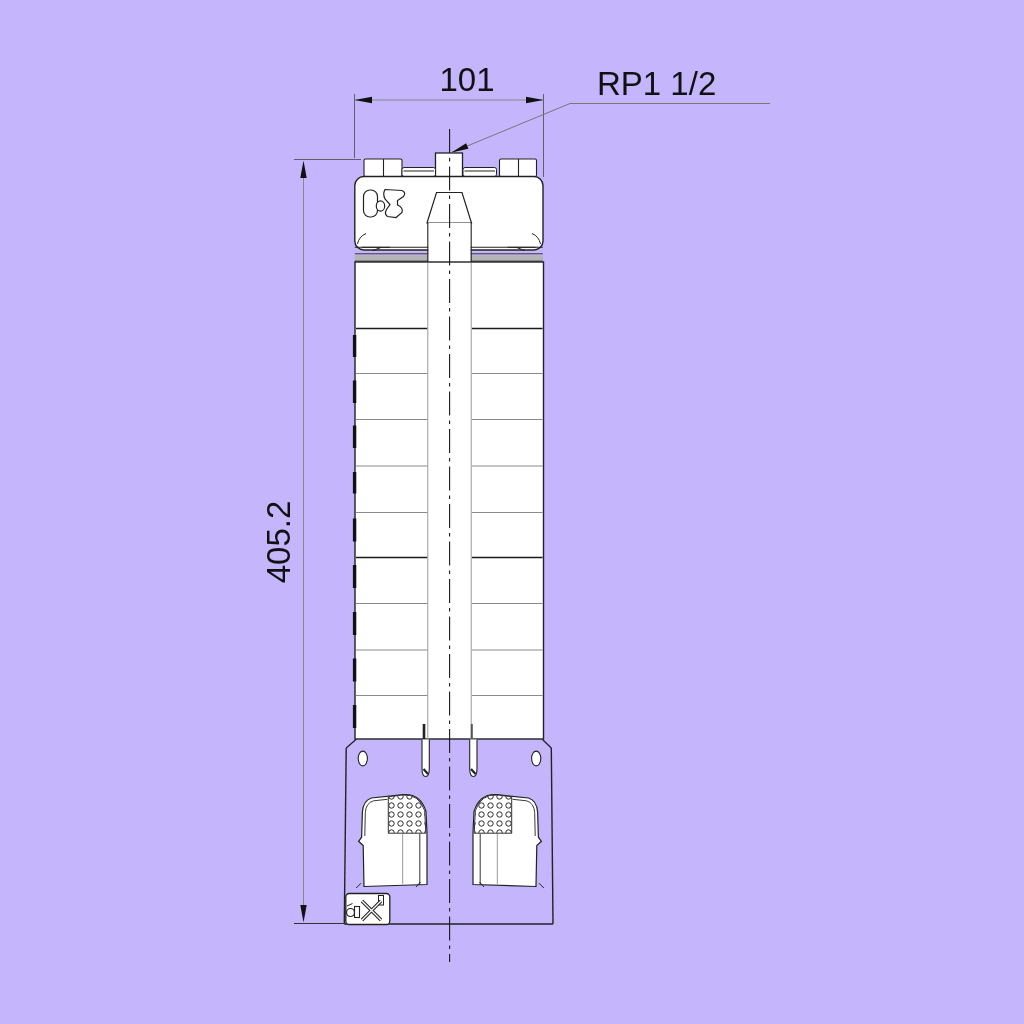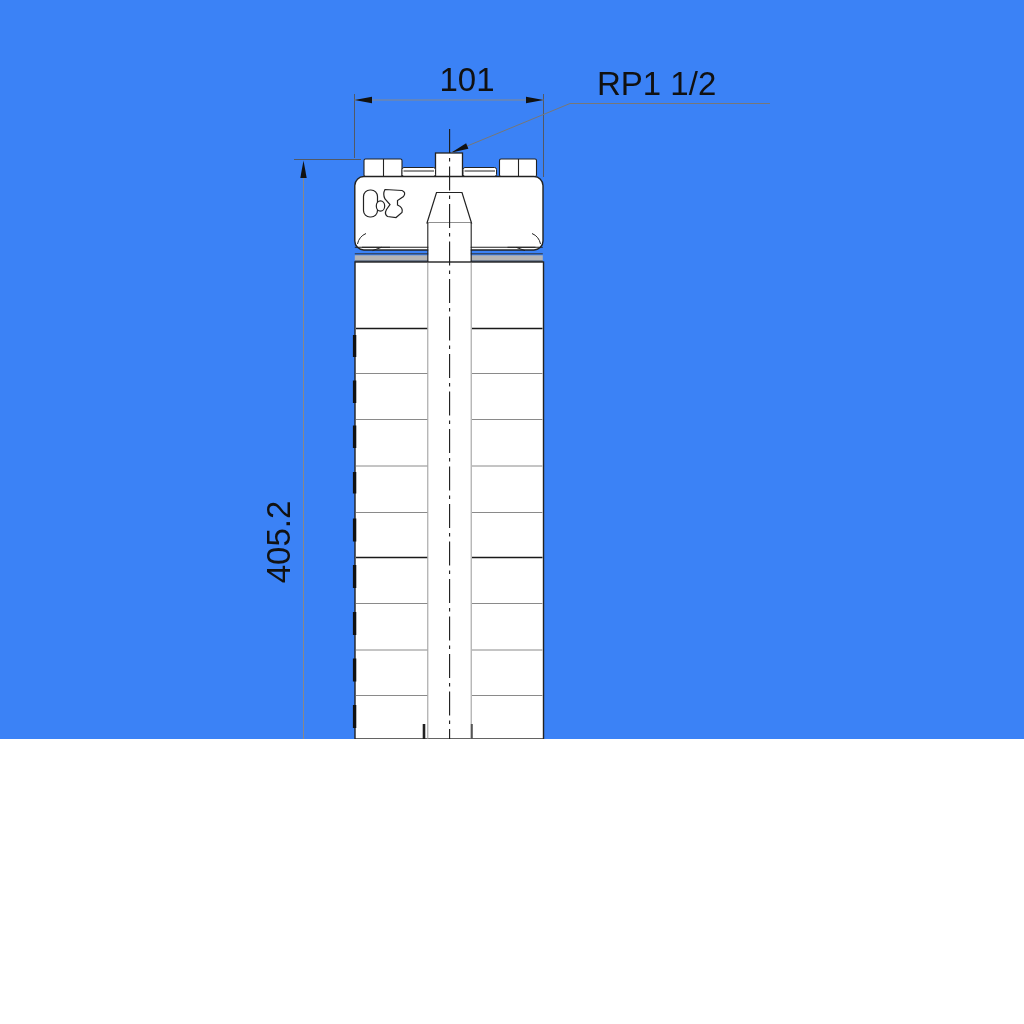--- a/index.html
+++ b/index.html
@@ -1,16 +1,16 @@
 <!DOCTYPE html>
 <html><head>
 <meta charset="utf-8">
 <style>
   html,body{margin:0;padding:0;background:#ffffff;}
-  .stage{position:relative;width:1024px;height:739px;background:#3b82f6;overflow:hidden;
+  .stage{position:relative;width:1024px;height:1024px;background:#c4b5fd;overflow:hidden;
          font-family:"Liberation Sans", sans-serif;}
   svg{display:block;}
   text{font-family:"Liberation Sans", sans-serif; fill:#111; }
   .dimtext{font-size:33px;}
 </style>
 </head>
 <body>
 
 <div class="stage">
 <svg width="1024" height="1024" viewBox="0 0 1024 1024">

